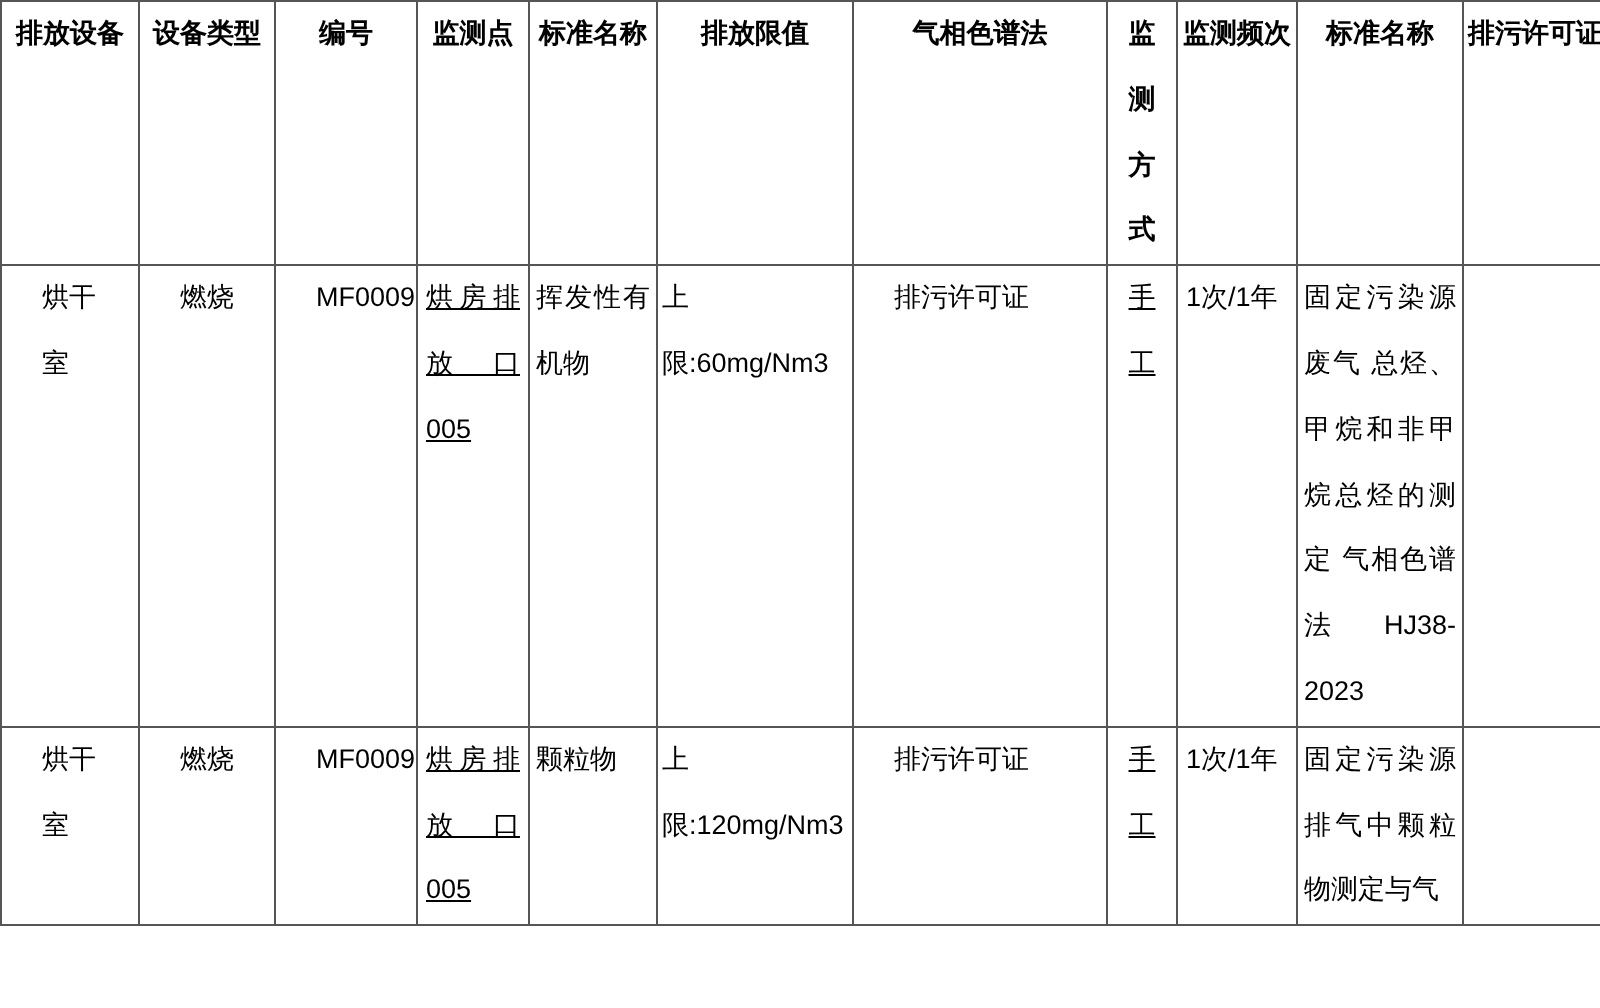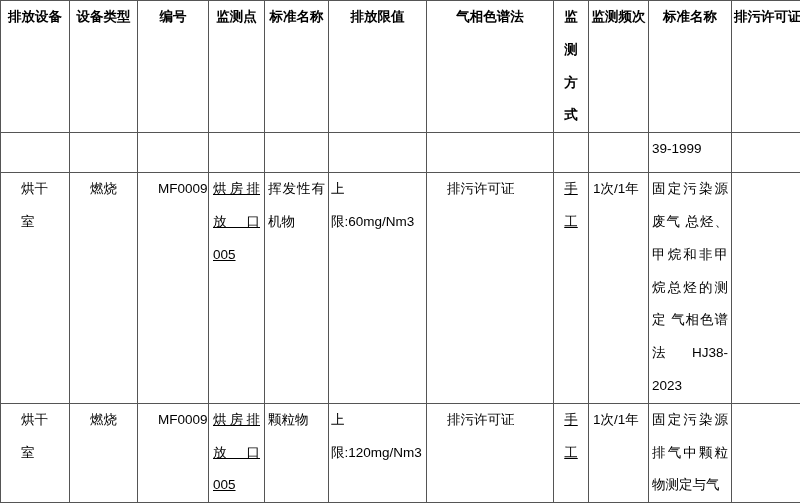--- a/index.html
+++ b/index.html
@@ -73,33 +73,20 @@
       <th>标准名称</th>
       <th>排放限值</th>
       <th>气相色谱法</th>
       <th class="col-mode">监测方式</th>
       <th>监测频次</th>
       <th>标准名称</th>
       <th>排污许可证</th>
     </tr>
   </thead>
   <tbody>
-    <tr class="r-cont">
-      <td></td>
-      <td></td>
-      <td></td>
-      <td class="col-point"></td>
-      <td class="col-indicator"></td>
-      <td class="col-limit"></td>
-      <td></td>
-      <td class="col-mode"></td>
-      <td class="col-frequency"></td>
-      <td class="col-method">39-1999</td>
-      <td></td>
-    </tr>
     <tr class="r-voc">
       <td>烘干室</td>
       <td>燃烧</td>
       <td>MF0009</td>
       <td class="col-point">烘房排放口005</td>
       <td class="col-indicator">挥发性有机物</td>
       <td class="col-limit">上
 限:60mg/Nm3</td>
       <td>排污许可证</td>
       <td class="col-mode">手工</td>

